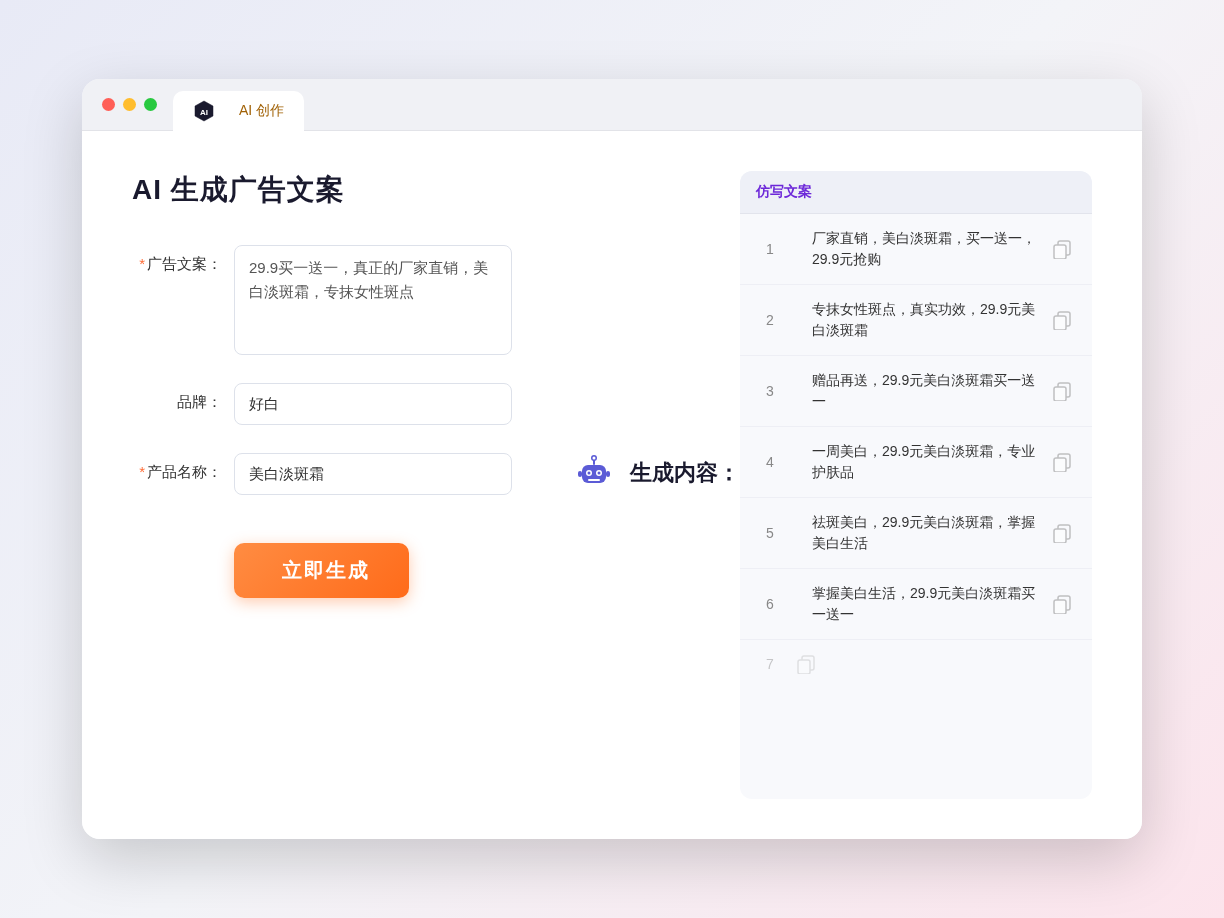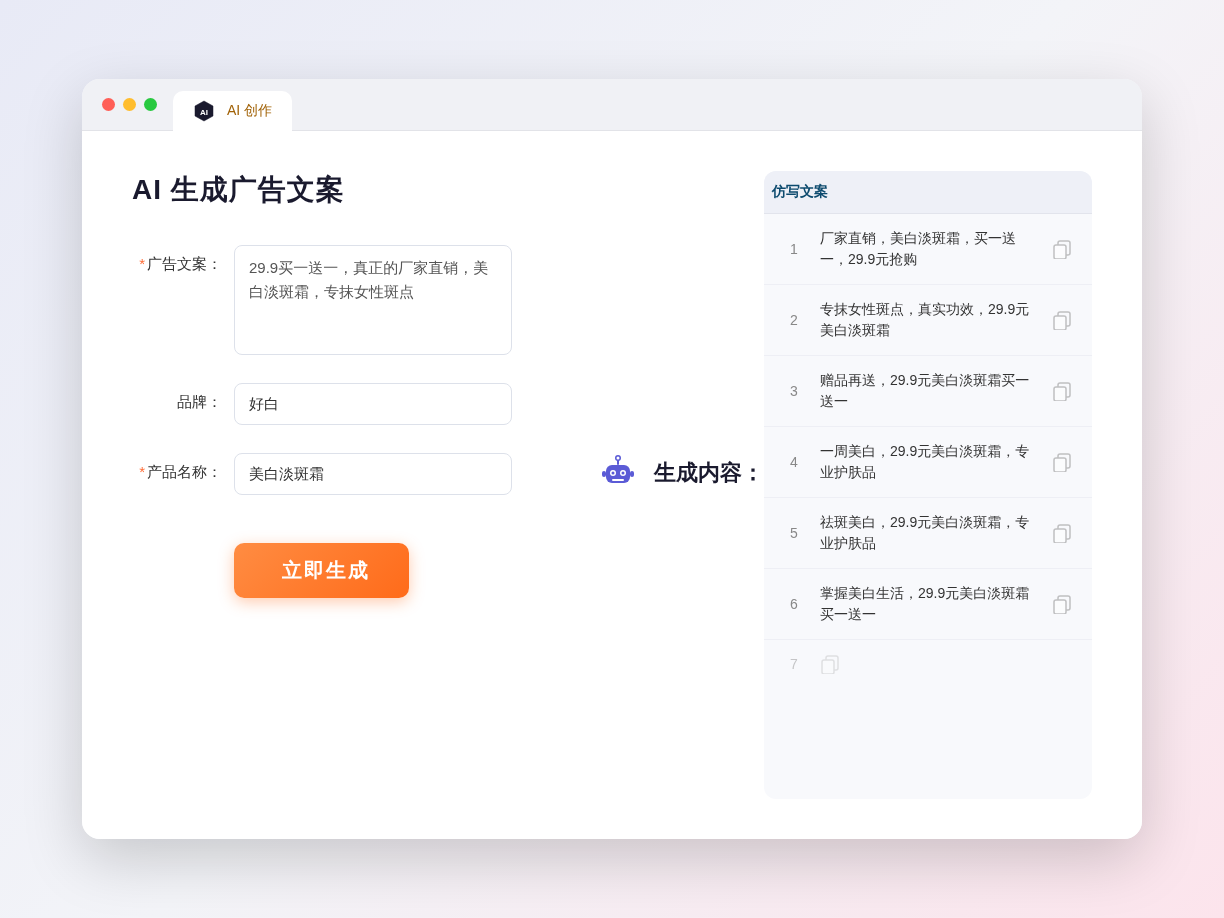--- a/index.html
+++ b/index.html
@@ -47,41 +47,41 @@
       height: 13px;
       border-radius: 50%;
     }
     .tl-red { background: #ff5f57; }
     .tl-yellow { background: #ffbd2e; }
     .tl-green { background: #28c940; }
 
     .tab {
       display: flex;
       align-items: center;
-      gap: 12px;
+      gap: 24px;
       background: #ffffff;
       border-radius: 10px 10px 0 0;
       padding: 8px 20px;
       height: 40px;
       margin-top: 12px;
       text-align: right;
     }
 
     .tab-title {
       font-size: 14px;
       color: #a16207;
       font-weight: 500;
     }
 
     .content-area {
       background: #ffffff;
       flex: 1;
       display: flex;
       padding: 40px 50px;
-      gap: 84px;
+      gap: 60px;
       overflow: hidden;
     }
 
     
     .left-panel {
       width: 380px;
       flex-shrink: 0;
       display: flex;
       flex-direction: column;
     }
@@ -183,24 +183,24 @@
 
     .results-container {
       background: #f8f9fc;
       border-radius: 12px;
       overflow: hidden;
       flex: 1;
     }
 
     .results-header {
       background: #eef0f7;
-      padding: 12px 8px;
+      padding: 12px 16px;
       font-size: 14px;
       font-weight: 600;
-      color: #0c4a6e;
+      color: #6d28d9;
       border-bottom: 1px solid #e2e4ec;
     }
 
     .result-item {
       display: flex;
       align-items: center;
       padding: 14px 20px;
       border-bottom: 1px solid #eeeff5;
       gap: 16px;
     }
@@ -219,20 +219,21 @@
       min-width: 20px;
       text-align: center;
       flex-shrink: 0;
     }
 
     .result-text {
       flex: 1;
       font-size: 14px;
       color: #333;
       line-height: 1.5;
+      margin-left: 16px;
     }
 
     .copy-icon {
       width: 20px;
       height: 20px;
       flex-shrink: 0;
       opacity: 0.5;
       cursor: pointer;
     }
 
@@ -350,21 +351,21 @@
             <div class="result-item">
       <span class="result-number">4</span>
       <span class="result-text">一周美白，29.9元美白淡斑霜，专业护肤品</span>
       <svg class="copy-icon" viewBox="0 0 20 20" xmlns="http://www.w3.org/2000/svg">
         <rect x="6" y="2" width="12" height="14" rx="2" stroke="#888" stroke-width="1.5" fill="none"></rect>
         <rect x="2" y="6" width="12" height="14" rx="2" stroke="#888" stroke-width="1.5" fill="white"></rect>
       </svg>
     </div>
             <div class="result-item">
       <span class="result-number">5</span>
-      <span class="result-text">祛斑美白，29.9元美白淡斑霜，专业护肤品</span>
+      <span class="result-text">祛斑美白，29.9元美白淡斑霜，掌握美白生活</span>
       <svg class="copy-icon" viewBox="0 0 20 20" xmlns="http://www.w3.org/2000/svg">
         <rect x="6" y="2" width="12" height="14" rx="2" stroke="#888" stroke-width="1.5" fill="none"></rect>
         <rect x="2" y="6" width="12" height="14" rx="2" stroke="#888" stroke-width="1.5" fill="white"></rect>
       </svg>
     </div>
             <div class="result-item">
       <span class="result-number">6</span>
       <span class="result-text">掌握美白生活，29.9元美白淡斑霜买一送一</span>
       <svg class="copy-icon" viewBox="0 0 20 20" xmlns="http://www.w3.org/2000/svg">
         <rect x="6" y="2" width="12" height="14" rx="2" stroke="#888" stroke-width="1.5" fill="none"></rect>

